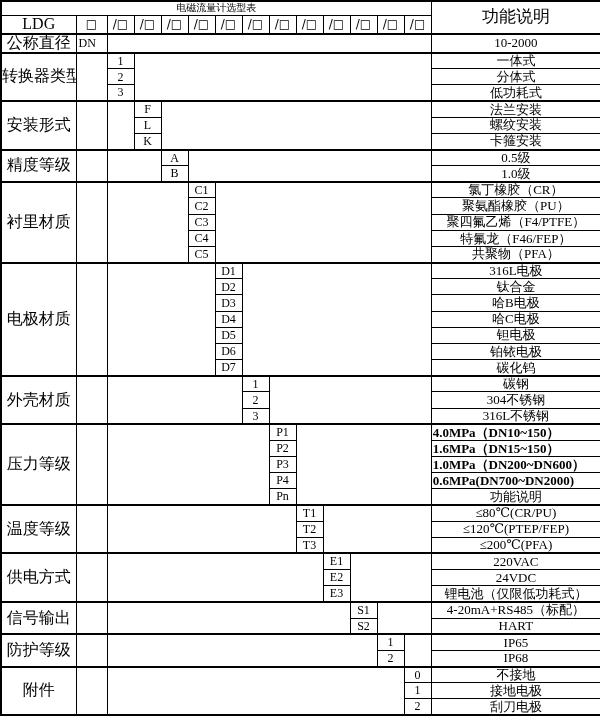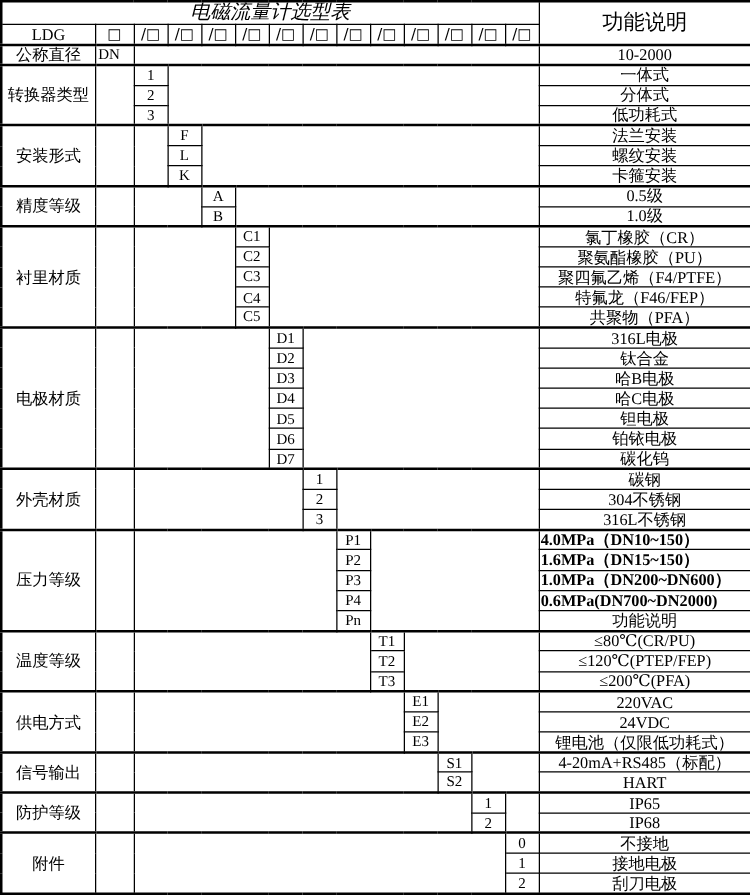--- a/index.html
+++ b/index.html
@@ -17,23 +17,23 @@
     overflow:hidden;
     white-space:nowrap;
     text-align:center;
     vertical-align:middle;
     font-size:13px;
     line-height:1.05;
   }
   tr{height:16px;}
   tr.title-row{height:14px;}
   tr.block-start td{border-top:2px solid #000;}
-  td.title{font-size:16px;font-style:italic;}
+  td.title{font-size:10px;}
   td.fhead{font-size:17px;}
-  td.lbl{font-size:13px;}
+  td.lbl{font-size:16px;}
   td.code{font-size:12px;}
   td.slotcell,td.boxcell{font-family:"DejaVu Sans","Liberation Sans",sans-serif;font-size:12px;}
   td.dn{text-align:left;padding-left:2px;margin-top:22px;}
   td.desc{font-size:13px;}
   td.desc.left{text-align:left;padding-left:1px;font-weight:bold;}
 </style>
 </head>
 <body>
 
 <table>

